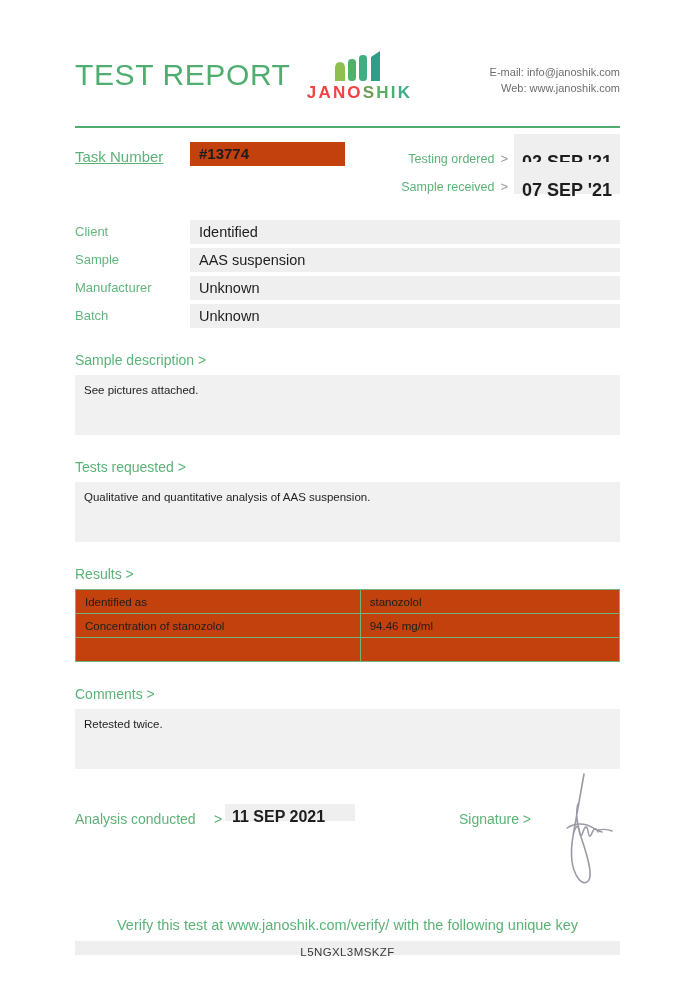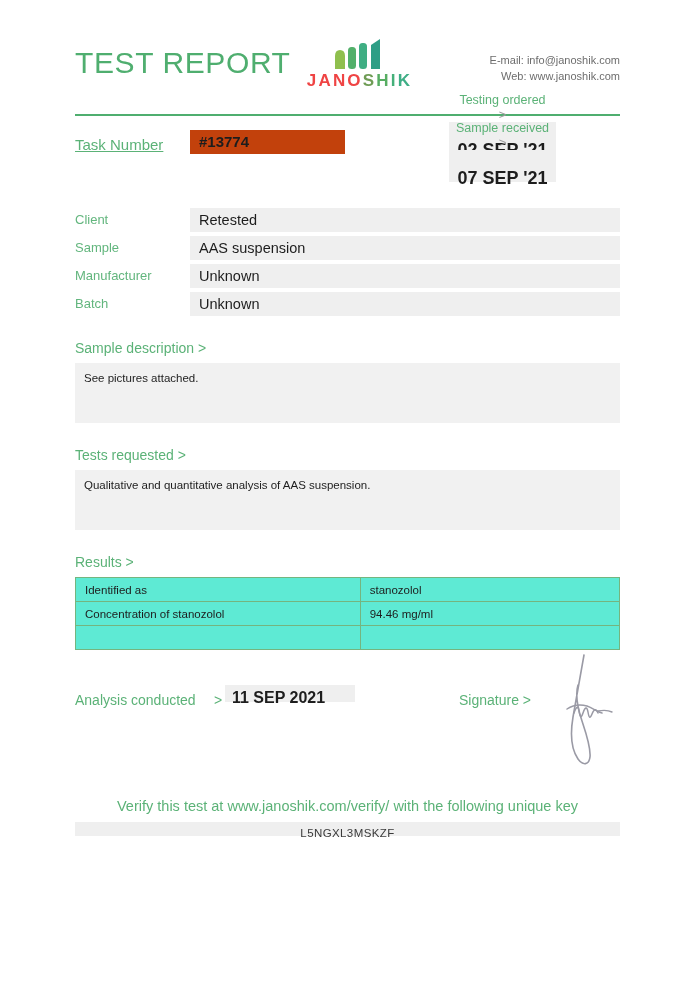--- a/index.html
+++ b/index.html
@@ -19,21 +19,21 @@
     position: absolute;
     left: 0; top: 0;
     width: 695px;
     height: 1000px;
     background: #fff;
     box-sizing: border-box;
   }
   .content {
     position: absolute;
     left: 75px;
-    top: 0;
+    top: 12px;
     width: 545px;
   }
 
   
   .header {
     position: relative;
     height: 72px;
     margin-top: 38px;
   }
   .title {
@@ -113,25 +113,24 @@
     box-sizing: border-box;
   }
   .dates {
     position: absolute;
     right: 0;
     top: 0px;
     width: 235px;
   }
   .date-line {
     display: flex;
-    align-items: center;
+    align-items: flex-end;
     justify-content: flex-end;
     height: 24px;
     margin-bottom: 4px;
-    flex-direction: column;
   }
   .date-label {
     font-size: 12.5px;
     color: #5BB277;
     white-space: nowrap;
   }
   .date-gt {
     color: #9a9a9a;
     font-size: 13px;
     margin: 0 6px;
@@ -198,21 +197,21 @@
     border-collapse: collapse;
     width: 100%;
     table-layout: fixed;
   }
   .results-table td {
     border: 1px solid #74b57f;
     height: 23px;
     font-size: 11.5px;
     color: #1d1d1d;
     padding: 0 0 0 9px;
-    background: #5eead4;
+    background: #c2410c;
   }
   .results-table td.col-a { width: 50.5%; }
 
   
   .analysis {
     position: relative;
     margin-top: 34px;
     height: 88px;
   }
   .analysis-label {
@@ -322,21 +321,21 @@
           <span class="date-label">Sample received</span>
           <span class="date-gt">&gt;</span>
           <span class="date-value">07 SEP '21</span>
         </div>
       </div>
     </div>
 
     <div class="fields">
       <div class="field-row">
         <div class="field-label">Client</div>
-        <div class="field-value">Retested</div>
+        <div class="field-value">Identified</div>
       </div>
       <div class="field-row">
         <div class="field-label">Sample</div>
         <div class="field-value">AAS suspension</div>
       </div>
       <div class="field-row">
         <div class="field-label">Manufacturer</div>
         <div class="field-value">Unknown</div>
       </div>
       <div class="field-row">
@@ -368,20 +367,24 @@
             <td>94.46 mg/ml</td>
           </tr>
           <tr>
             <td class="col-a"></td>
             <td></td>
           </tr>
         </tbody>
       </table>
     </div>
 
+    <div class="section">
+      <div class="section-head">Comments &gt;</div>
+      <div class="section-box">Retested twice.</div>
+    </div>
 
     <div class="analysis">
       <div class="analysis-label">Analysis conducted</div>
       <div class="analysis-gt">&gt;</div>
       <div class="analysis-value">11 SEP 2021</div>
       <div class="sign-label">Signature &gt;</div>
       <div class="signature">
         <svg width="100" height="125" viewBox="0 0 100 125">
           <g fill="none" stroke="#9a9aa5" stroke-linecap="round" stroke-linejoin="round">
             <path d="M44 6 C40 28 36 50 33 68 C30 86 31 100 38 110 C43 117 49 116 50 108 C51 98 46 84 42 72 C38 60 35 46 38 36" stroke-width="1.6"></path>

